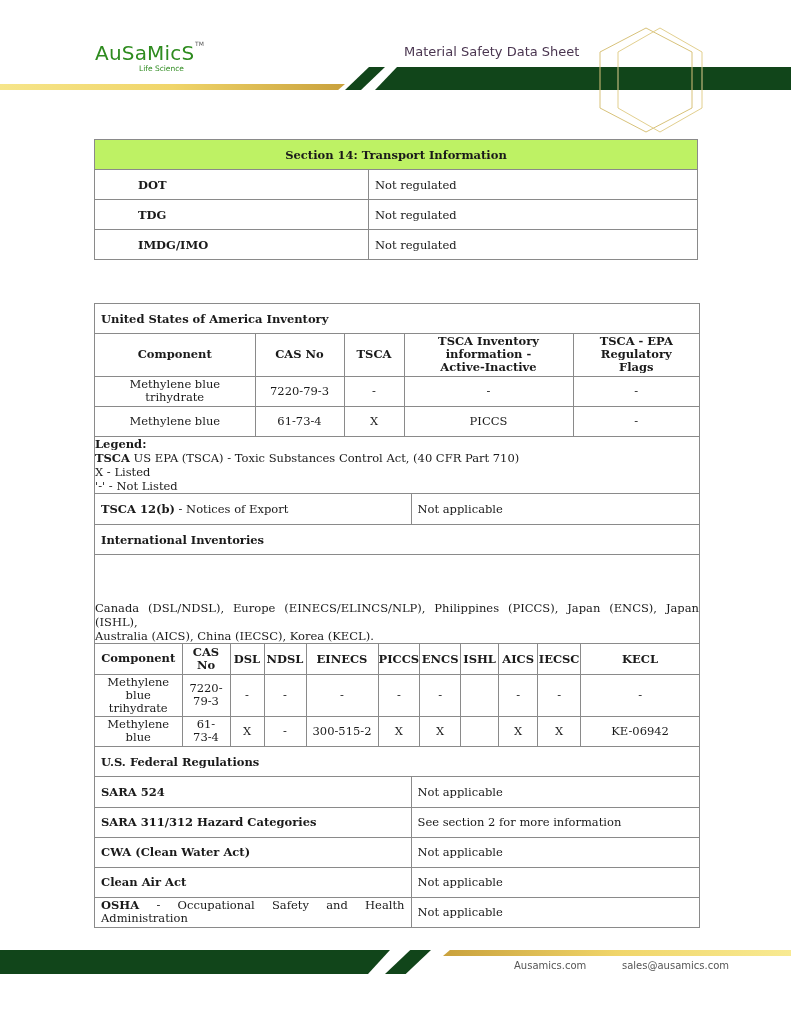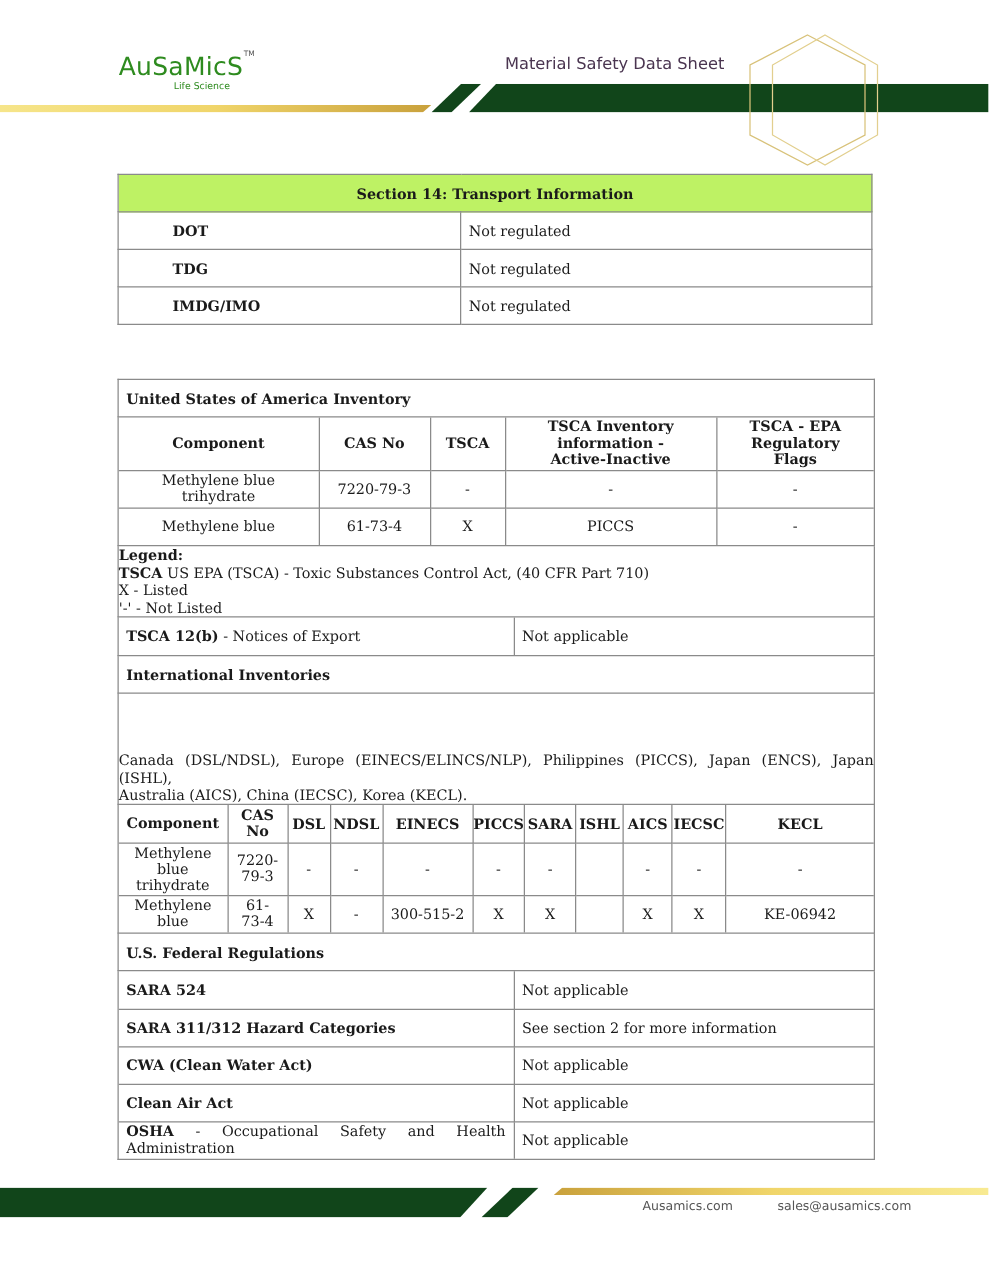--- a/index.html
+++ b/index.html
@@ -159,21 +159,21 @@
         <td>
     <table class="inner">
       <tbody>
               <tr style="height:30px;">
         <th class="c lh" style="width:87px;">Component</th>
         <th class="c lh" style="width:48px;padding:0 6px;">CAS No</th>
         <th class="c" style="width:34px;">DSL</th>
         <th class="c" style="width:42px;">NDSL</th>
         <th class="c" style="width:72px;">EINECS</th>
         <th class="c" style="width:41px;">PICCS</th>
-        <th class="c" style="width:41px;">SARA</th>
+        <th class="c" style="width:41px;">ENCS</th>
         <th class="c" style="width:38px;">ISHL</th>
         <th class="c" style="width:39px;">AICS</th>
         <th class="c" style="width:43px;">IECSC</th>
         <th class="c">KECL</th>
       </tr>
       <tr style="height:42px;">
         <td class="c lh" style="padding:0 6px;">Methylene blue trihydrate</td>
         <td class="c lh" style="padding:0 6px;">7220-79-3</td>
         <td class="c">-</td>
         <td class="c">-</td>

